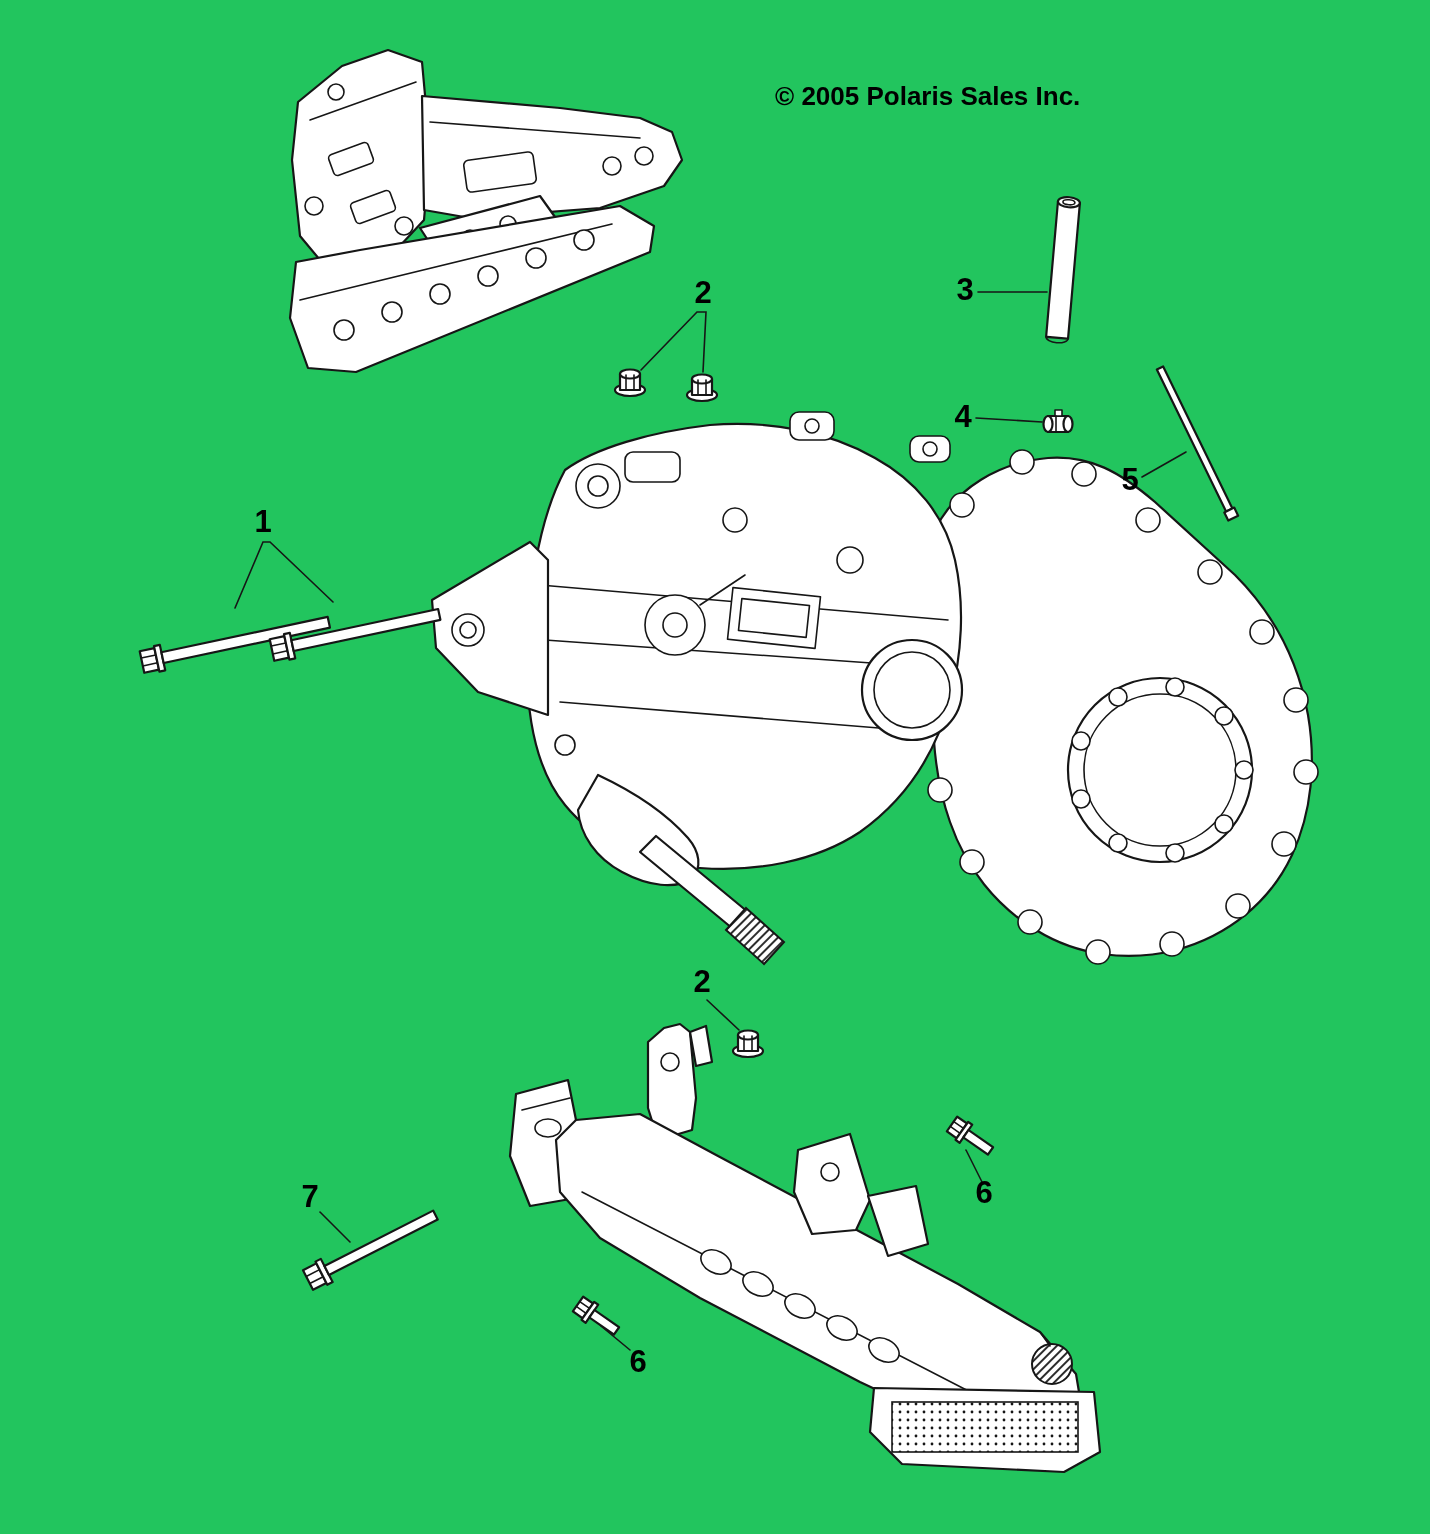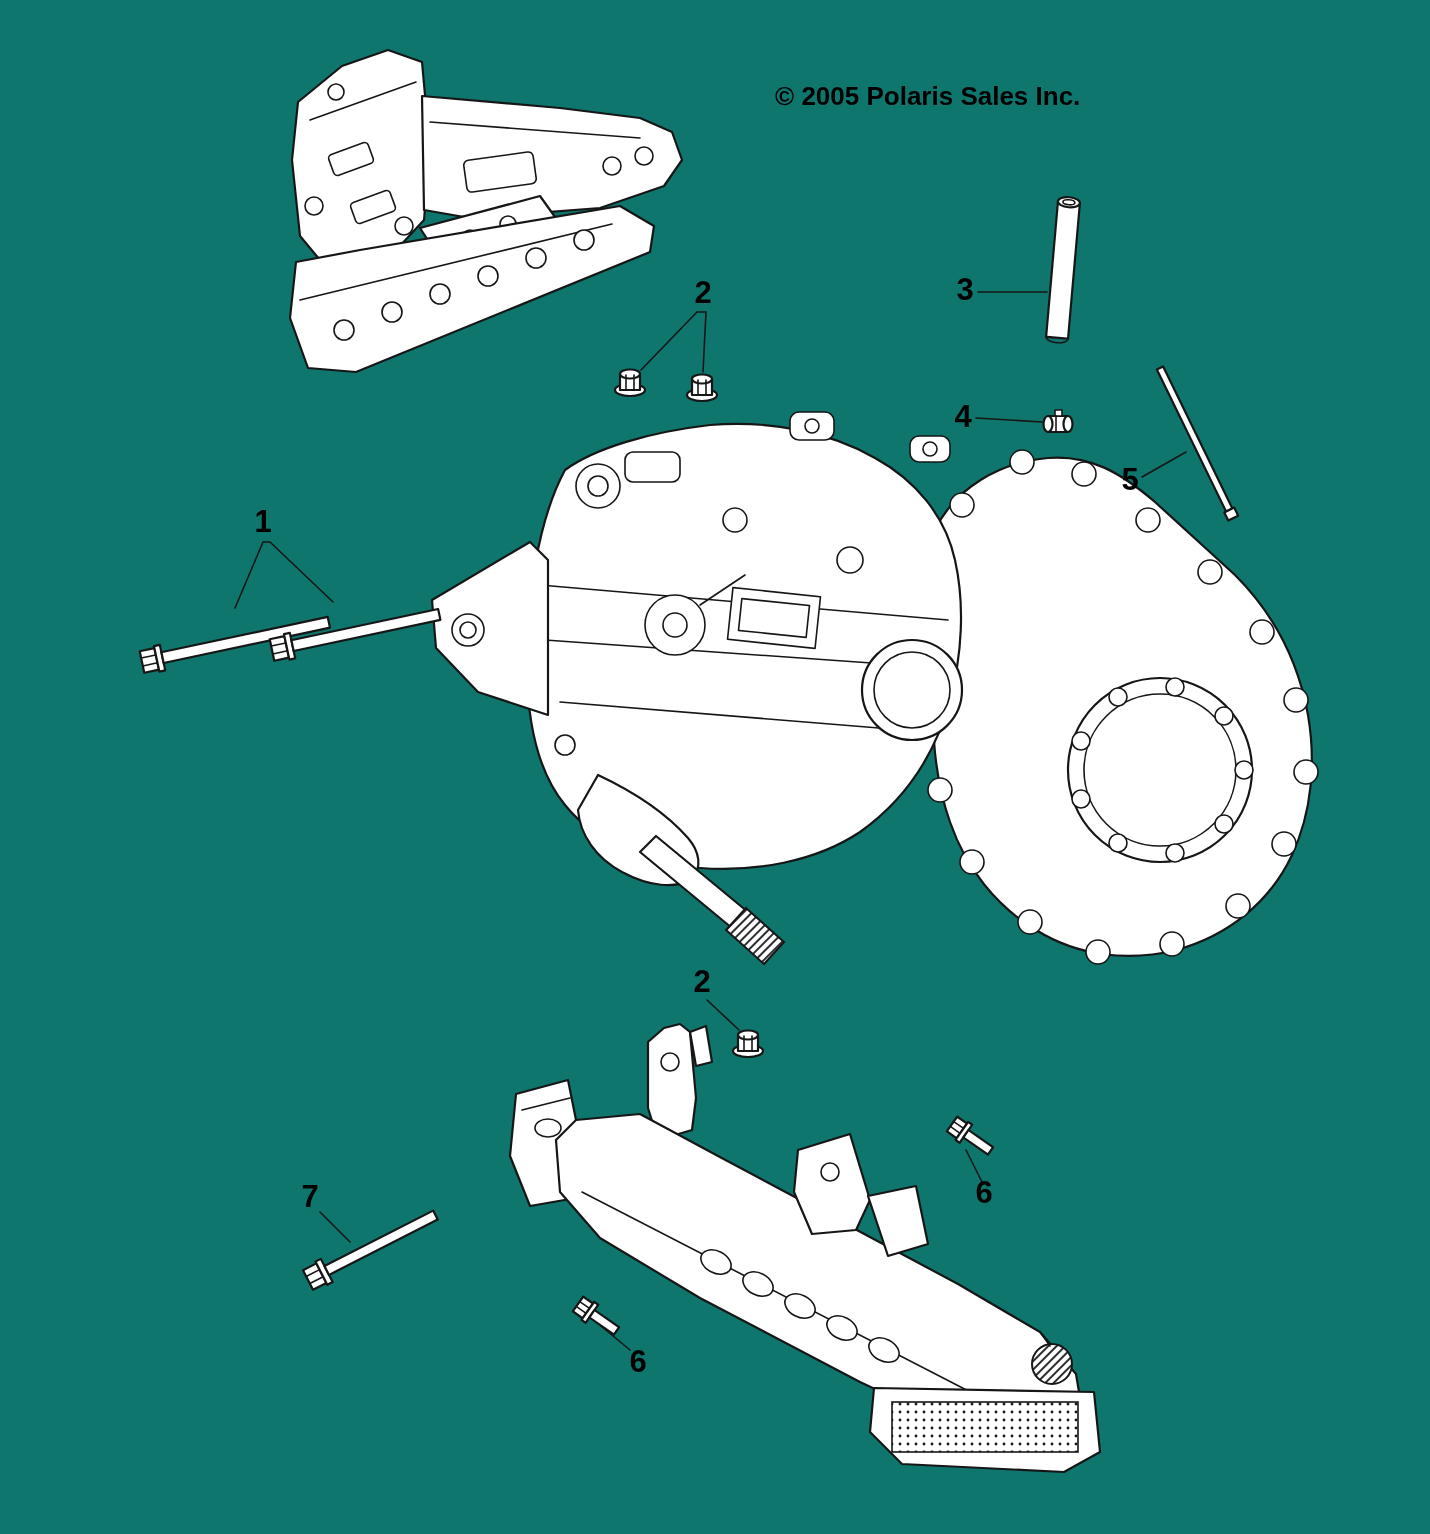--- a/index.html
+++ b/index.html
@@ -1,19 +1,19 @@
 <!DOCTYPE html>
 <html><head>
 <meta charset="utf-8">
 <style>
   html,body{margin:0;padding:0;background:#ffffff;}
   .page{
     position:relative;
     width:1430px;height:1534px;
-    background:#0f766e;
+    background:#22c55e;
     font-family:"Liberation Sans",sans-serif;
     overflow:hidden;
     text-align:center;
   }
   svg{display:block;}
   .outline{fill:#ffffff;stroke:#161616;stroke-width:2.2;stroke-linejoin:round;stroke-linecap:round;}
   .detail{fill:none;stroke:#161616;stroke-width:1.6;stroke-linejoin:round;stroke-linecap:round;}
   .detailw{fill:#ffffff;stroke:#161616;stroke-width:1.6;stroke-linejoin:round;}
   .leader{fill:none;stroke:#161616;stroke-width:1.6;stroke-linecap:round;}
   .callout{font:bold 31px "Liberation Sans",sans-serif;fill:#000;}

